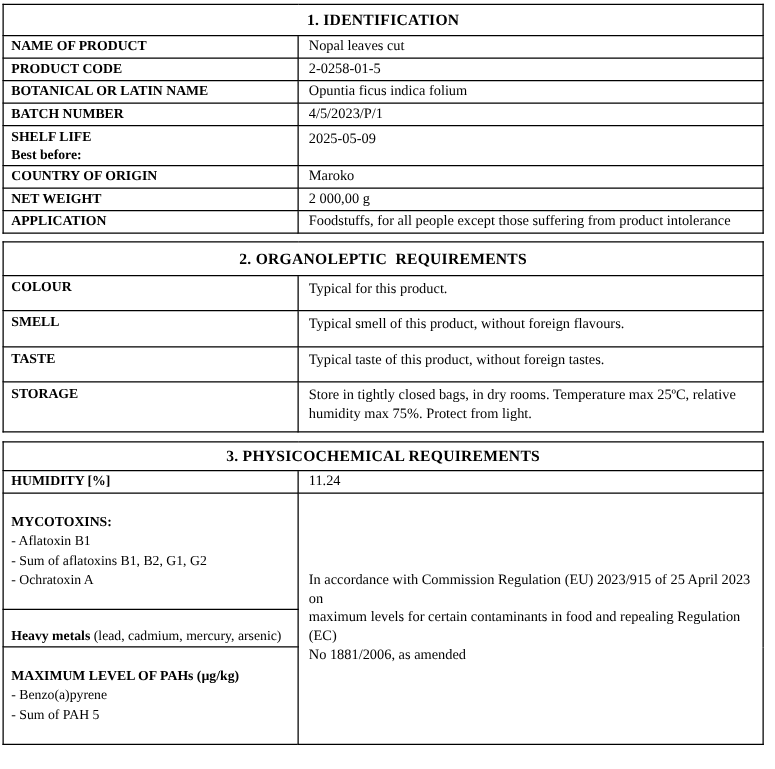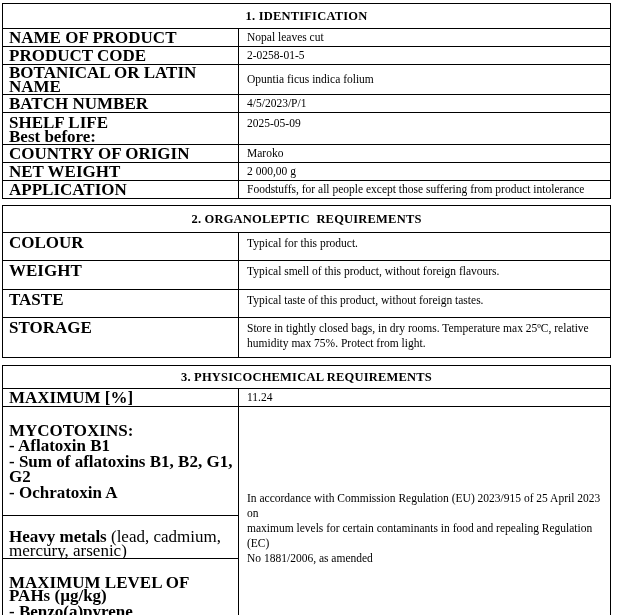--- a/index.html
+++ b/index.html
@@ -16,31 +16,31 @@
     table-layout:fixed;
   }
   table.sec td, table.sec th{border:1px solid #000;overflow:hidden;}
   col.c1{width:236px;}
   col.c2{width:372px;}
   th.sec-title{
     font-size:12.5px;font-weight:bold;text-align:center;
     white-space:pre-wrap;letter-spacing:0.2px;
   }
   .lbl{
-    font-weight:bold;font-size:17px;line-height:13.5px;
+    font-weight:bold;font-size:11px;line-height:13.5px;
     padding:1px 4px 1px 6px;vertical-align:middle;white-space:pre-line;
   }
   .val{
     font-size:11.5px;line-height:15px;
     padding:1px 8px 1px 8px;vertical-align:middle;white-space:pre-line;margin-top:48px;
   }
   .top{vertical-align:top;padding-top:3px;}
   .plain{font-weight:normal;}
   .bold{font-weight:bold;}
-  .sub-items{font-weight:bold;white-space:pre-line;line-height:15.5px;margin-top:1px;}
+  .sub-items{font-weight:normal;white-space:pre-line;line-height:15.5px;margin-top:1px;}
   .gap6{margin-top:6px;}
   .gap7{margin-top:7px;}
   
   .h25{height:25px}.h27{height:27px}.h23{height:23px}
   .h18{height:18px}.h17{height:17px}.h28{height:28px}.h29{height:29px}
   .h40{height:40px}.h67{height:67px}.h30{height:30px}.h45{height:45px}
 </style>
 </head>
 <body>
 
@@ -98,21 +98,21 @@
       </colgroup>
     <tbody>
         <tr class="h27">
       <th class="sec-title" colspan="2">2. ORGANOLEPTIC&nbsp; REQUIREMENTS</th>
     </tr>
     <tr class="h28">
       <td class="lbl top">COLOUR</td>
       <td class="val top">Typical for this product.</td>
     </tr>
     <tr class="h29">
-      <td class="lbl top">WEIGHT</td>
+      <td class="lbl top">SMELL</td>
       <td class="val top">Typical smell of this product, without foreign flavours.</td>
     </tr>
     <tr class="h28">
       <td class="lbl top">TASTE</td>
       <td class="val top">Typical taste of this product, without foreign tastes.</td>
     </tr>
     <tr class="h40">
       <td class="lbl top">STORAGE</td>
       <td class="val top">Store in tightly closed bags, in dry rooms. Temperature max 25ºC, relative
 humidity max 75%. Protect from light.</td>
@@ -123,21 +123,21 @@
   <table class="sec gap7">
     <colgroup>
         <col class="c1">
         <col class="c2">
       </colgroup>
     <tbody>
         <tr class="h23">
       <th class="sec-title" colspan="2">3. PHYSICOCHEMICAL REQUIREMENTS</th>
     </tr>
     <tr class="h18">
-      <td class="lbl">MAXIMUM [%]</td>
+      <td class="lbl">HUMIDITY [%]</td>
       <td class="val">11.24</td>
     </tr>
     <tr class="h67">
       <td class="lbl top">
         <span class="bold">MYCOTOXINS:</span>
         <div class="sub-items">- Aflatoxin B1
 - Sum of aflatoxins B1, B2, G1, G2
 - Ochratoxin A</div>
       </td>
       <td class="val" rowspan="3">In accordance with Commission Regulation (EU) 2023/915 of 25 April 2023 on

